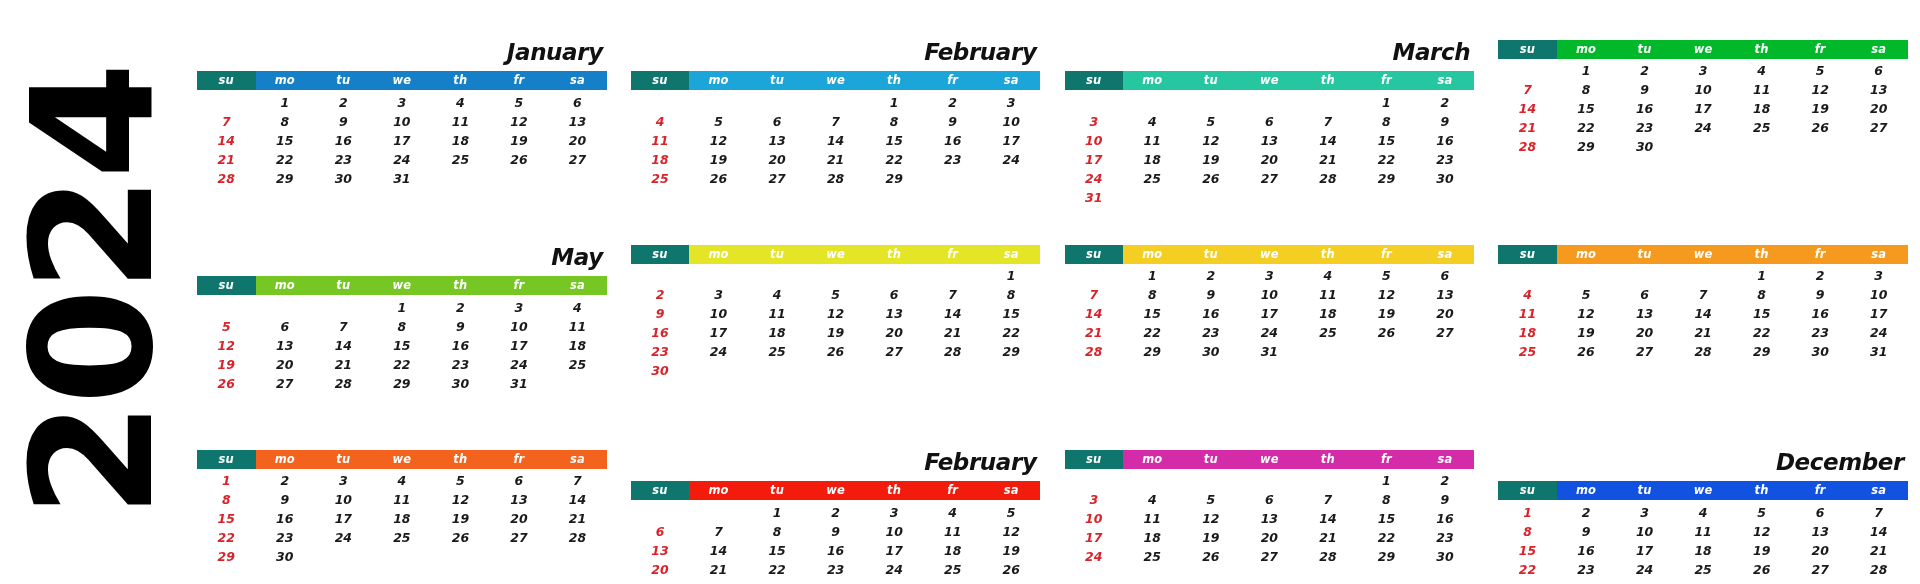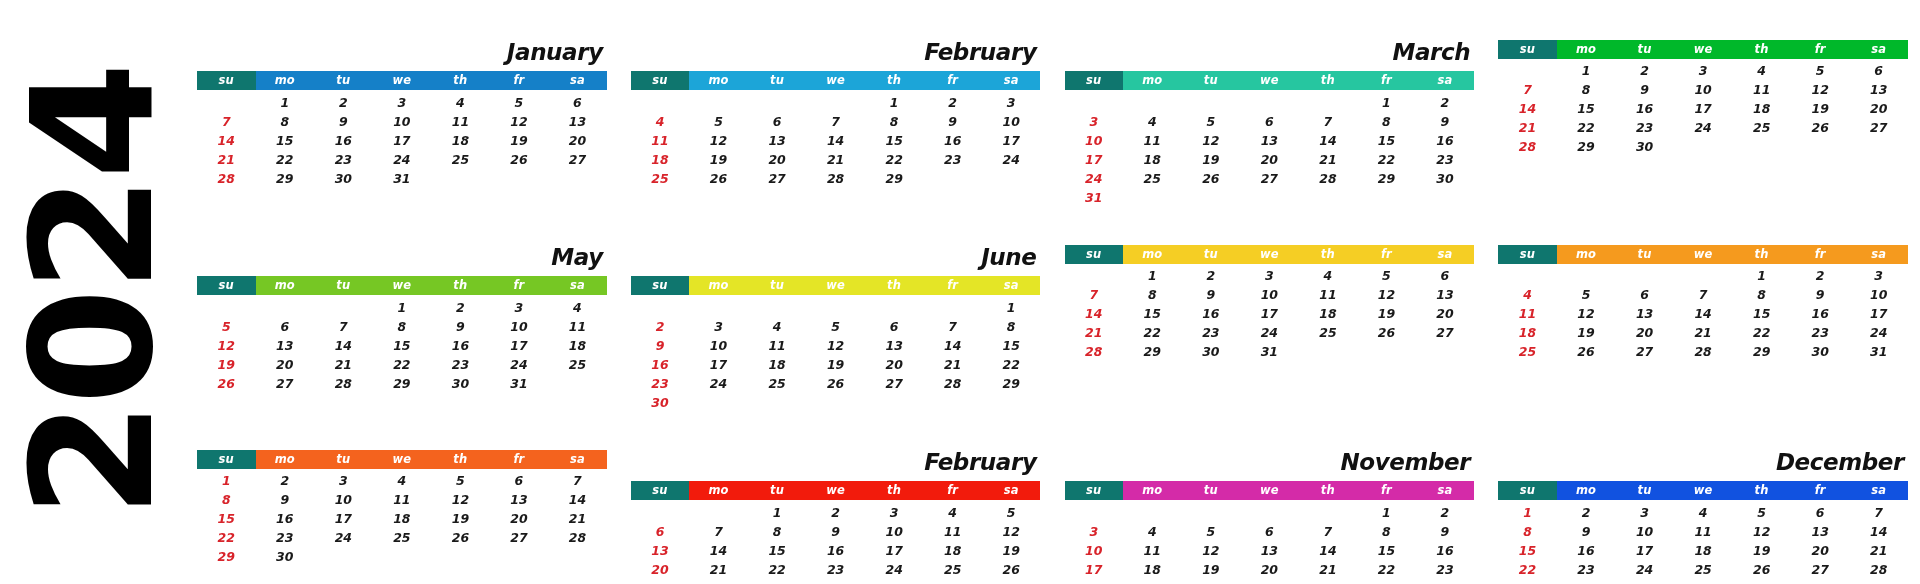--- a/index.html
+++ b/index.html
@@ -375,21 +375,20 @@
           <div class="day sun">26</div>
           <div class="day">27</div>
           <div class="day">28</div>
           <div class="day">29</div>
           <div class="day">30</div>
           <div class="day">31</div>
           <div class="day empty"></div>
         </div>
       </div>
       <div class="month">
-        <div class="month-title">June</div>
         <div class="dow-row">
           <div class="dow su">su</div>
           <div class="dow" style="background: rgb(228, 229, 38);">mo</div>
           <div class="dow" style="background: rgb(228, 229, 38);">tu</div>
           <div class="dow" style="background: rgb(228, 229, 38);">we</div>
           <div class="dow" style="background: rgb(228, 229, 38);">th</div>
           <div class="dow" style="background: rgb(228, 229, 38);">fr</div>
           <div class="dow" style="background: rgb(228, 229, 38);">sa</div>
         </div>
         <div class="days-grid">
@@ -624,21 +623,20 @@
           <div class="day sun">27</div>
           <div class="day">28</div>
           <div class="day">29</div>
           <div class="day">30</div>
           <div class="day">31</div>
           <div class="day empty"></div>
           <div class="day empty"></div>
         </div>
       </div>
       <div class="month">
-        <div class="month-title">November</div>
         <div class="dow-row">
           <div class="dow su">su</div>
           <div class="dow" style="background: rgb(212, 43, 168);">mo</div>
           <div class="dow" style="background: rgb(212, 43, 168);">tu</div>
           <div class="dow" style="background: rgb(212, 43, 168);">we</div>
           <div class="dow" style="background: rgb(212, 43, 168);">th</div>
           <div class="dow" style="background: rgb(212, 43, 168);">fr</div>
           <div class="dow" style="background: rgb(212, 43, 168);">sa</div>
         </div>
         <div class="days-grid">

